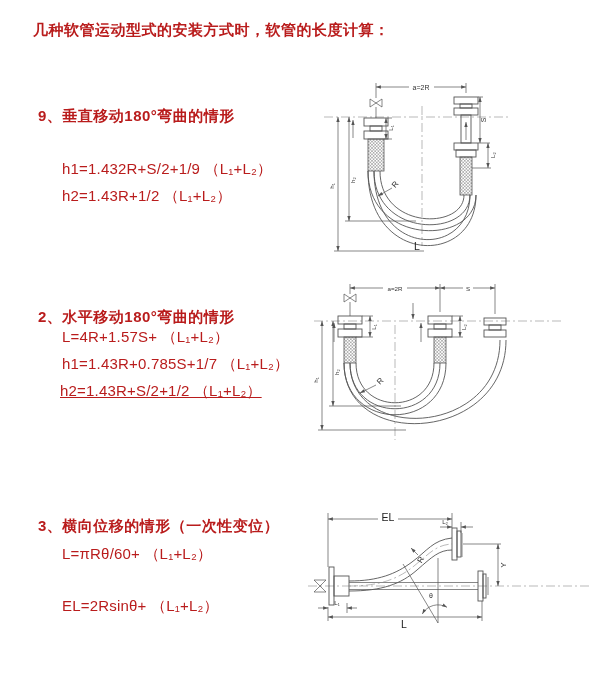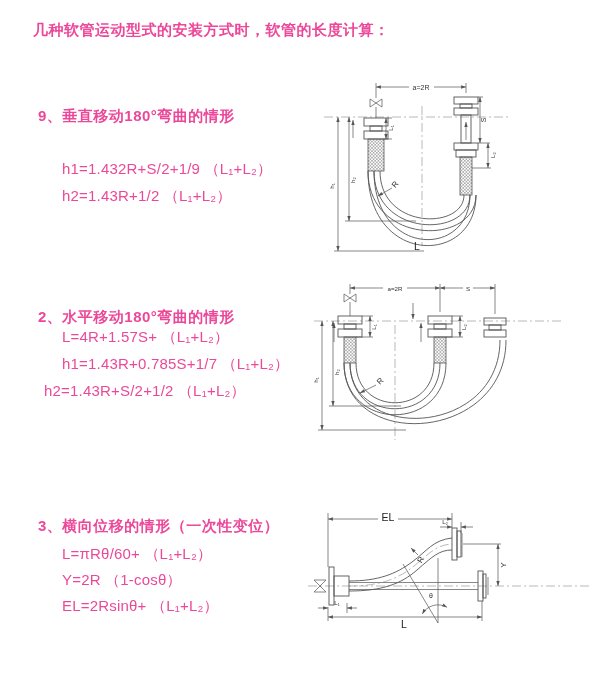--- a/index.html
+++ b/index.html
@@ -1,24 +1,24 @@
 <!DOCTYPE html>
 <html><head>
 <meta charset="utf-8">
 <style>
   html,body{margin:0;padding:0;background:#fff;}
   .page{position:relative;width:600px;height:675px;background:#ffffff;overflow:hidden;
-        font-family:"Liberation Sans","DejaVu Sans",sans-serif;color:#ec4899;}
+        font-family:"Liberation Sans","DejaVu Sans",sans-serif;color:#b91c1c;}
   .t{position:absolute;white-space:nowrap;}
   .title{left:33px;top:21px;font-size:15px;font-weight:700;letter-spacing:.5px;}
   .heading{font-size:15px;font-weight:700;letter-spacing:.5px;}
   .formula{font-size:15px;font-weight:500;letter-spacing:.2px;}
   
   .s1h{left:38px;top:107px;} .s1f0{left:62px;top:133px;} .s1f1{left:62px;top:160px;} .s1f2{left:62px;top:187px;}
-  .s2h{left:38px;top:300px;margin-top:8px;} .s2f0{left:62px;top:328px;} .s2f1{left:62px;top:355px;} .s2f2{left:44px;top:382px;}
+  .s2h{left:38px;top:300px;margin-top:8px;} .s2f0{left:62px;top:328px;} .s2f1{left:62px;top:355px;} .s2f2{left:60px;top:382px;text-decoration:underline;}
   .s3h{left:38px;top:517px;} .s3f0{left:62px;top:545px;} .s3f1{left:62px;top:571px;} .s3f2{left:62px;top:597px;}
   svg.diag{position:absolute;overflow:visible;}
   .d1{left:316px;top:76px;} .d2{left:306px;top:272px;} .d3{left:300px;top:500px;}
   .ln{stroke:#555;stroke-width:.9;fill:none;}
   .thin{stroke:#555;stroke-width:.7;fill:none;}
   .dim{stroke:#555;stroke-width:.7;fill:none;}
   .cl{stroke:#8a8a8a;stroke-width:.6;fill:none;stroke-dasharray:9 3 2 3;}
   .braided{fill:url(#braid);stroke:#555;stroke-width:.8;}
   text{font-family:"Liberation Sans","DejaVu Sans",sans-serif;fill:#333;}
   .lbl{font-size:7px;} .lblxs{font-size:6.2px;} .lblL{font-size:10.5px;fill:#222;} .lblR{font-size:8px;}
@@ -46,21 +46,20 @@
   <div class="t formula s1f1">h1=1.432R+S/2+1/9 （L₁+L₂）</div>
   <div class="t formula s1f2">h2=1.43R+1/2 （L₁+L₂）</div>
 
   <div class="t heading s2h">2、水平移动180°弯曲的情形</div>
   <div class="t formula s2f0">L=4R+1.57S+ （L₁+L₂）</div>
   <div class="t formula s2f1">h1=1.43R+0.785S+1/7 （L₁+L₂）</div>
   <div class="t formula s2f2">h2=1.43R+S/2+1/2 （L₁+L₂）</div>
 
   <div class="t heading s3h">3、横向位移的情形（一次性变位）</div>
   <div class="t formula s3f0">L=πRθ/60+ （L₁+L₂）</div>
-  <div class="t formula s3f1">Y=2R （1-cosθ）</div>
   <div class="t formula s3f2">EL=2Rsinθ+ （L₁+L₂）</div>
 
   <svg class="diag d1" width="200" height="176" viewBox="0 0 200 176">
     <line class="cl" x1="106" y1="30" x2="106" y2="170"></line>
     <line class="cl" x1="8" y1="41" x2="192" y2="41"></line>
 
     <g>
       <line class="dim" x1="60" y1="22" x2="60" y2="7"></line>
       <line class="dim" x1="150" y1="17" x2="150" y2="7"></line>
       <line class="dim" x1="60" y1="11" x2="150" y2="11" marker-start="url(#ar)" marker-end="url(#ar)"></line>

